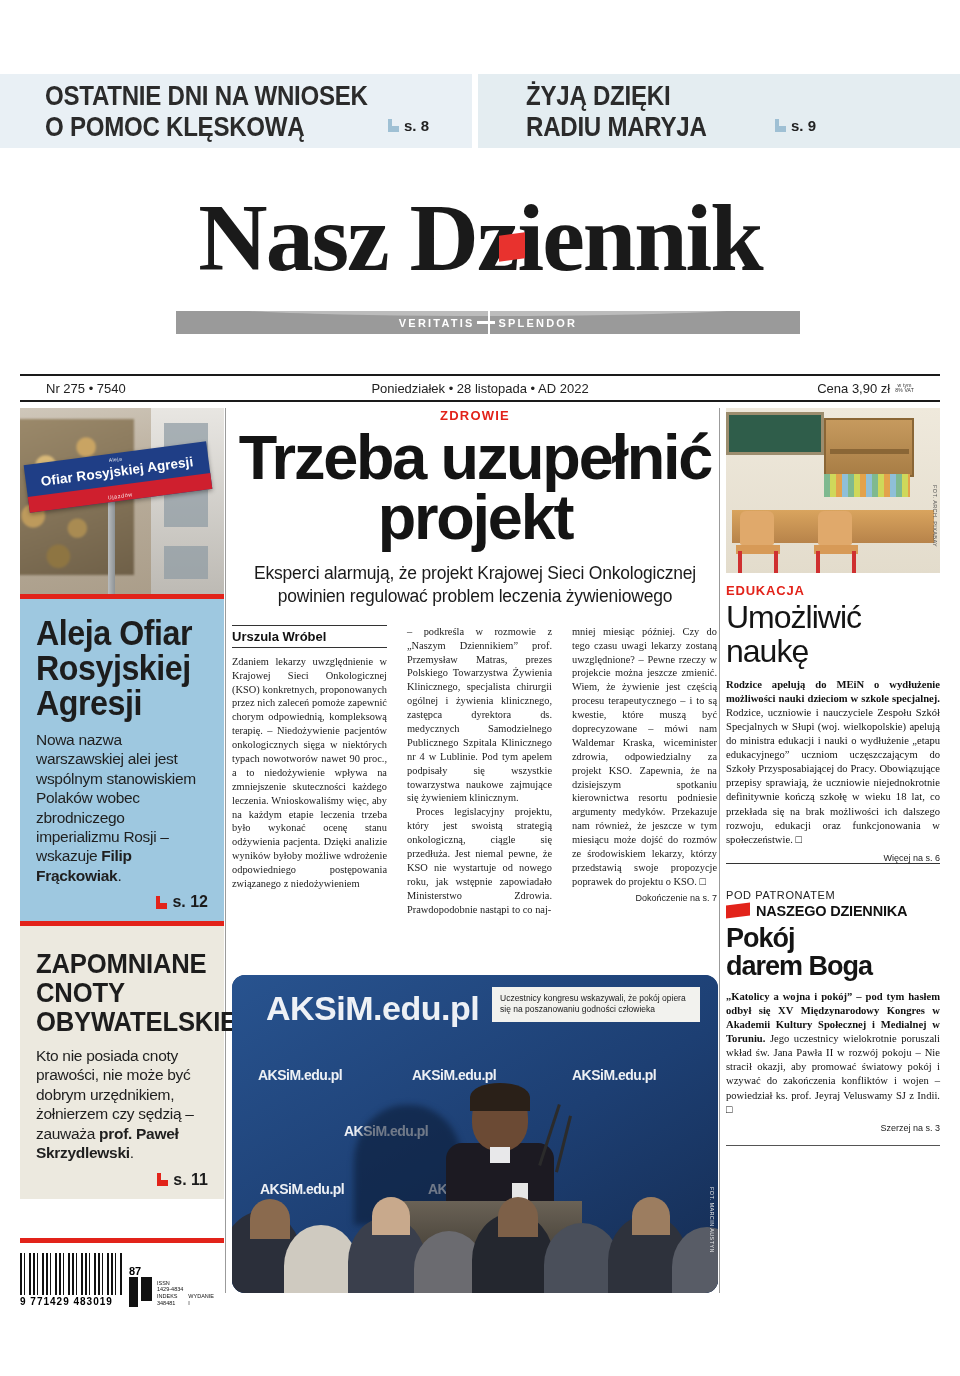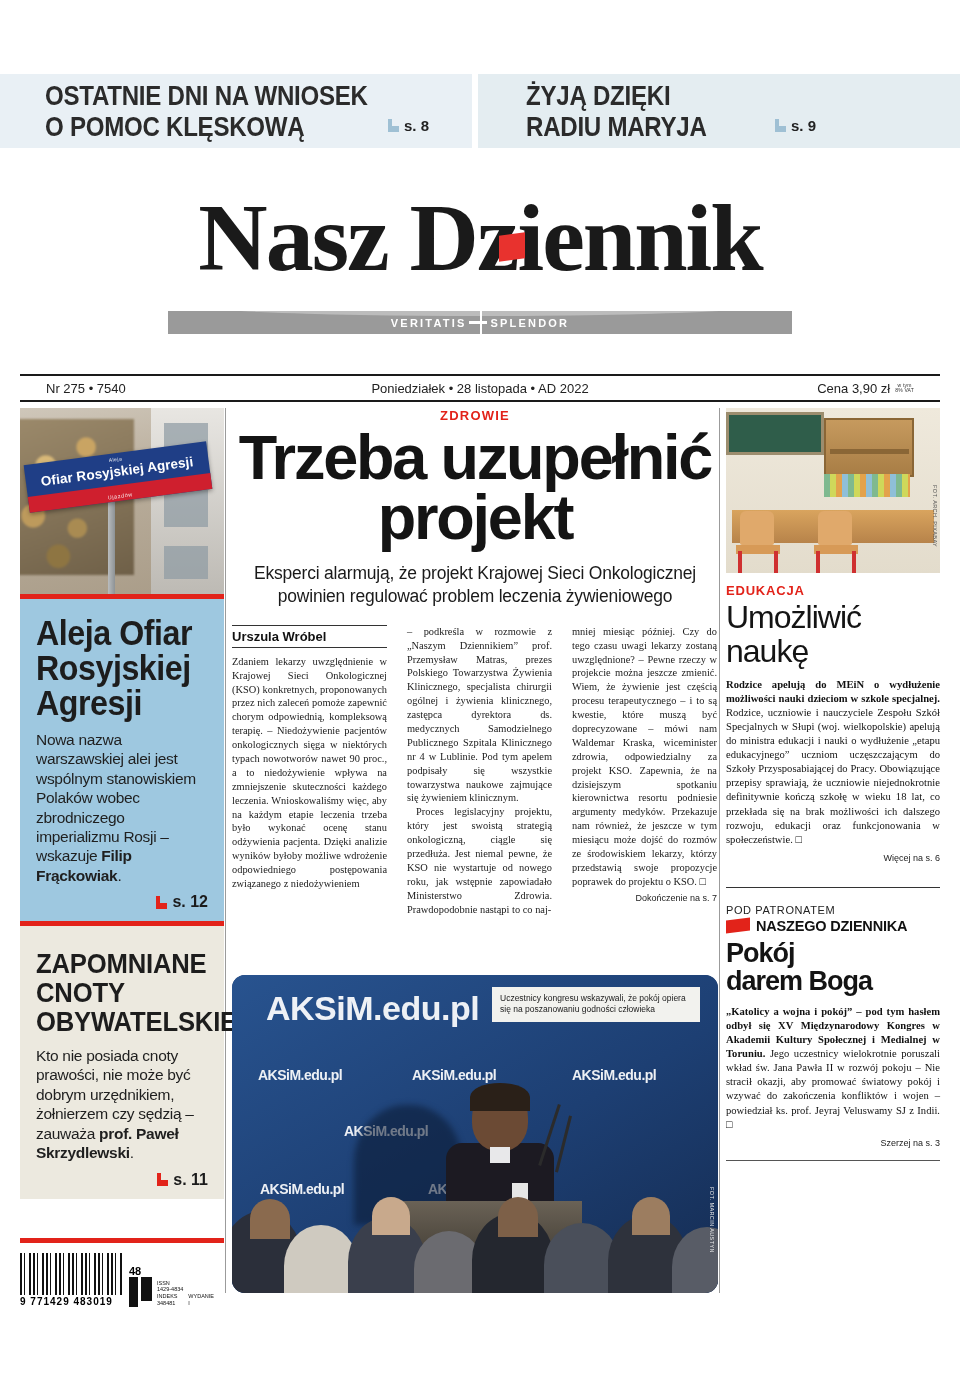--- a/index.html
+++ b/index.html
@@ -36,21 +36,21 @@
   .logo {
     font-family: "Liberation Serif", serif; font-weight: 700;
     font-size: 96px; letter-spacing: -2px; color: #1a1a1a; line-height: 1;
     display: inline-block; position: relative;
   }
   .logo .flag {
     position: absolute; left: 301px; top: 44px; width: 26px; height: 26px;
     background: #e8322e; transform: skewY(-8deg); z-index: 2;
   }
   .veritas-bar {
-    position: absolute; left: 168px; top: 121px; width: 624px; height: 23px;
+    position: absolute; left: 176px; top: 121px; width: 624px; height: 23px;
     background: #9a9a9a; display: flex; align-items: center; justify-content: center;
     overflow: hidden;
   }
   .veritas-bar::before {
     content: ""; position: absolute; left: 0; top: -9px; width: 624px; height: 14px;
     background: #bcbcbc; border-radius: 0 0 50% 50% / 0 0 100% 100%;
   }
   .veritas-text {
     position: relative; z-index: 3; color: #fff; font-weight: 700; font-size: 11px;
     letter-spacing: 2.2px; display: flex; align-items: center; gap: 3px;
@@ -202,21 +202,21 @@
   .cp-credit { position: absolute; right: 2px; bottom: 26px; font-size: 5.5px; color: #555; writing-mode: vertical-rl; letter-spacing: .4px; }
 
   .sec-kicker { color: #e2231a; font-weight: 700; font-size: 13px; letter-spacing: .8px; text-transform: uppercase; margin-top: 10px; }
   .sec-head {
     font-family: "Liberation Sans", sans-serif; font-weight: 400; font-size: 32px;
     line-height: 1.06; color: #141414; letter-spacing: -1px; margin-top: 3px;
   }
   .lead { font-family: "Liberation Serif", serif; font-weight: 700; font-size: 10.6px; line-height: 1.33; text-align: justify; color: #111; margin-top: 9px; }
   .more { font-family: "Liberation Sans Narrow","Liberation Sans",sans-serif; font-size: 9px; text-align: right; margin-top: 6px; color: #222; }
 
-  .patron-block { border-top: 1.5px solid #333; margin-top: 24px; padding-top: 16px; }
+  .patron-block { border-top: 1.5px solid #333; margin-top: 0; padding-top: 25px; }
   .patron-lbl { font-family: "Liberation Sans Narrow","Liberation Sans",sans-serif; font-size: 11px; letter-spacing: .6px; color: #222; text-transform: uppercase; }
   .patron-row { display: flex; align-items: center; gap: 6px; margin-top: 2px; }
   .patron-flag { width: 24px; height: 13px; background: #e2231a; transform: skewY(-7deg); }
   .patron-name { font-family: "Liberation Sans Narrow","Liberation Sans",sans-serif; font-weight: 700; font-size: 14.5px; letter-spacing: -0.2px; color: #111; text-transform: uppercase; }
   .patron-head { font-family: "Liberation Sans", sans-serif; font-weight: 700; font-size: 27px; line-height: 1.06; color: #141414; letter-spacing: -1px; margin-top: 5px; }
   .bottom-rule { border-top: 1.5px solid #555; margin-top: 12px; }
 </style>
 </head>
 <body>
 
@@ -316,21 +316,21 @@
   </div>
 
   <div class="barcode-area">
     <div class="bc-red"></div>
     <div class="bc-row">
       <div>
         <div class="bars"></div>
         <div class="bc-digits">9 771429 483019</div>
       </div>
       <div>
-        <div class="bc-48">48</div>
+        <div class="bc-48">87</div>
         <div class="bc-blocks">
           <div style="width:9px;height:30px;"></div>
             <div style="width:11px;height:24px;"></div>
         </div>
       </div>
       <div class="bc-meta">
         <span>ISSN</span><br>
         <span>1429-4834</span><br>
         <span>INDEKS</span><br>
         <span>348481</span>

